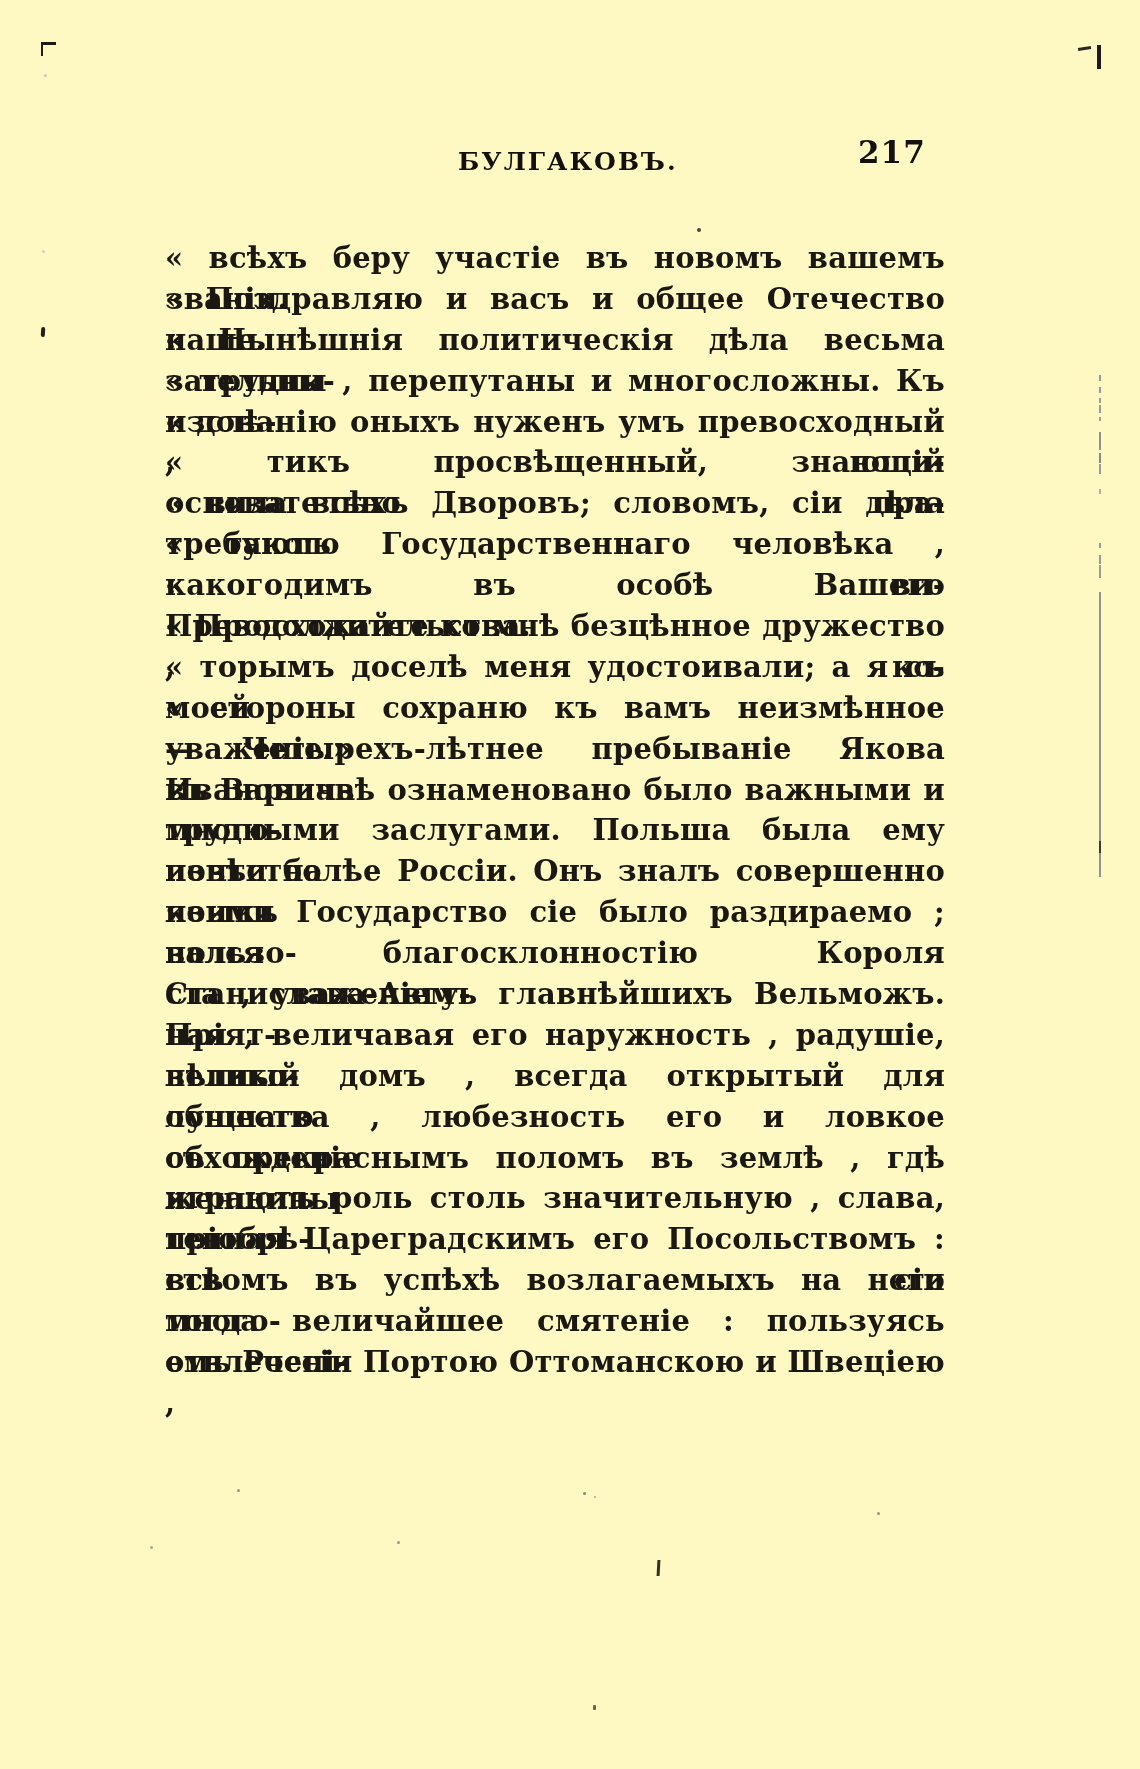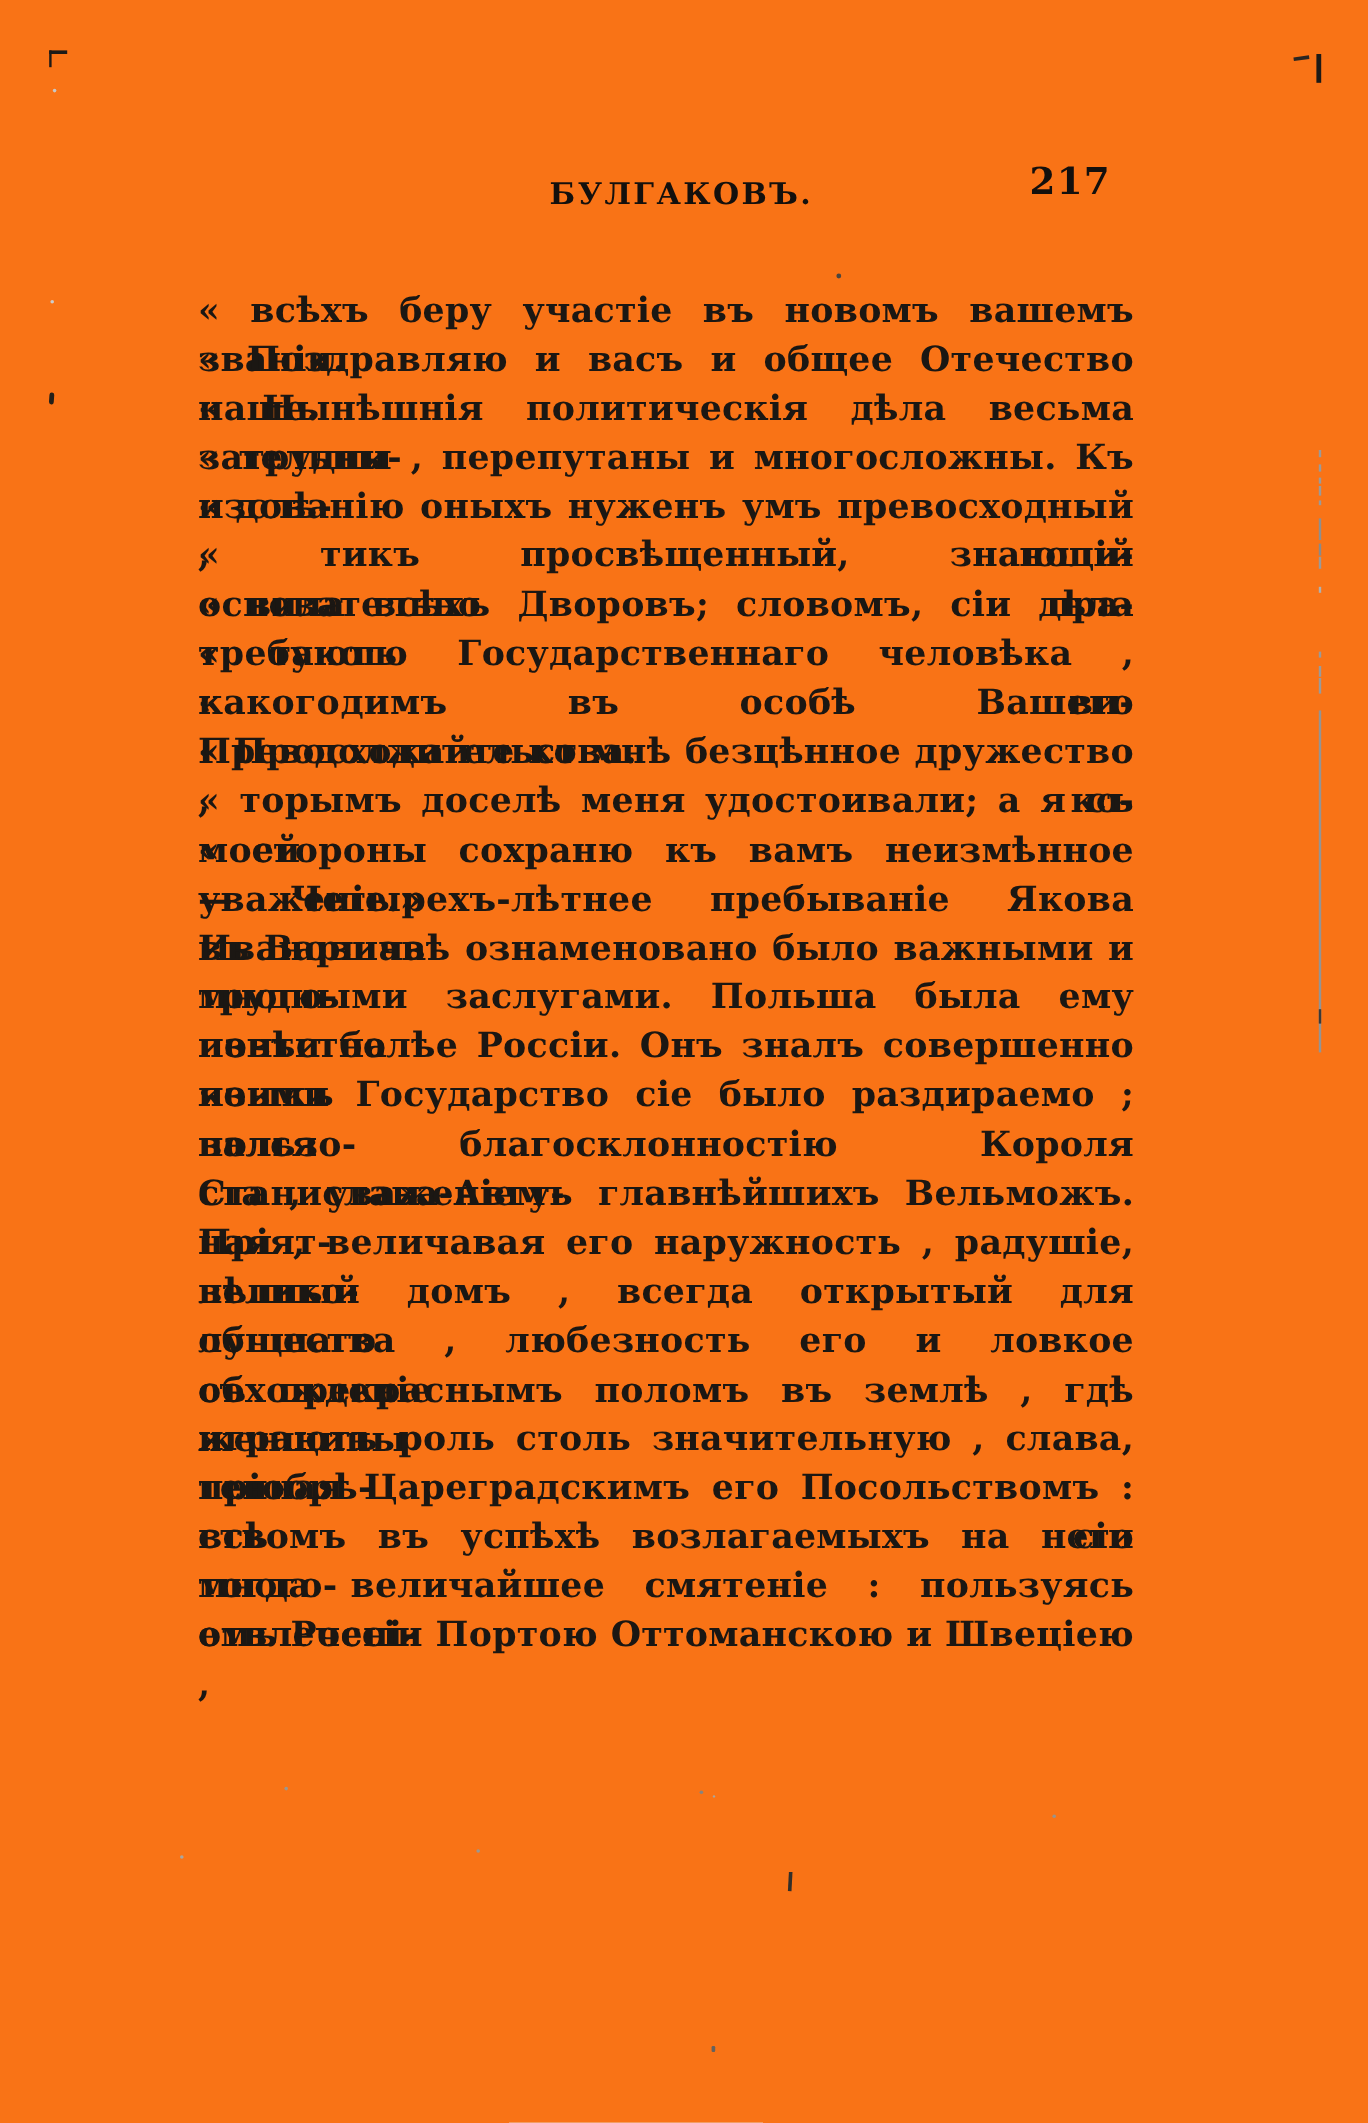--- a/index.html
+++ b/index.html
@@ -1,21 +1,21 @@
 <!DOCTYPE html>
 <html><head>
 <meta charset="utf-8">
 <style>
   html, body { margin: 0; padding: 0; background: #e8e8e6; }
   .page {
     position: relative;
     width: 1140px;
     height: 1769px;
     margin: 0 auto;
-    background: #f97316;
+    background: #fef9c3;
     overflow: hidden;
     font-family: "DejaVu Serif", serif;
     color: #1b1713;
   }
   .running-title {
     position: absolute;
     left: 458px;
     top: 147px;
     font-size: 25px;
     font-weight: 700;

